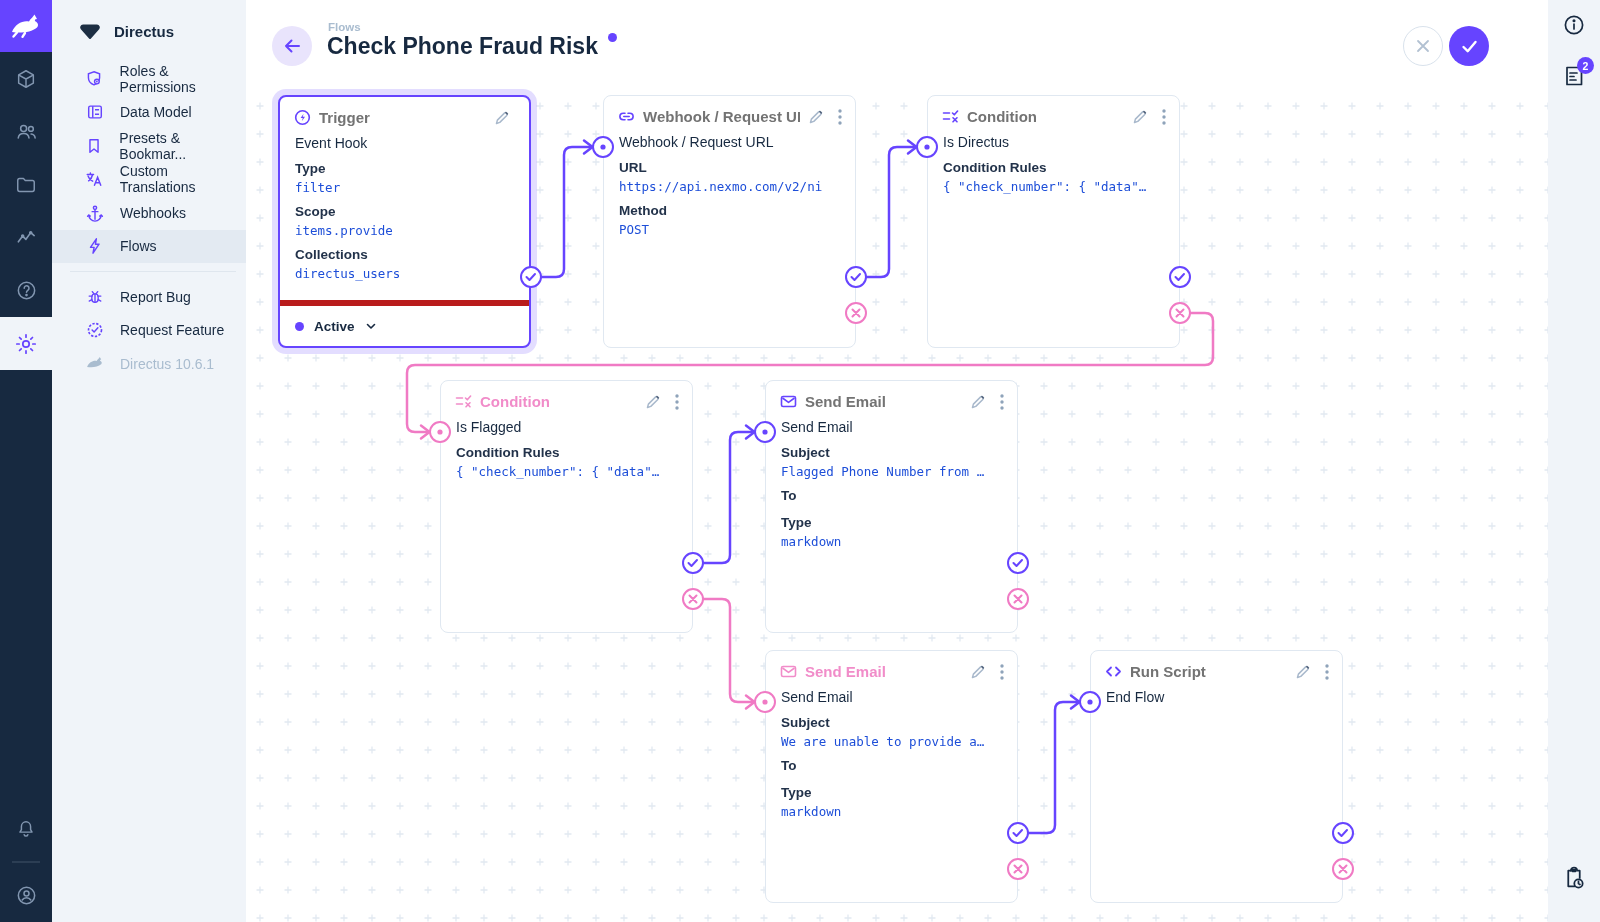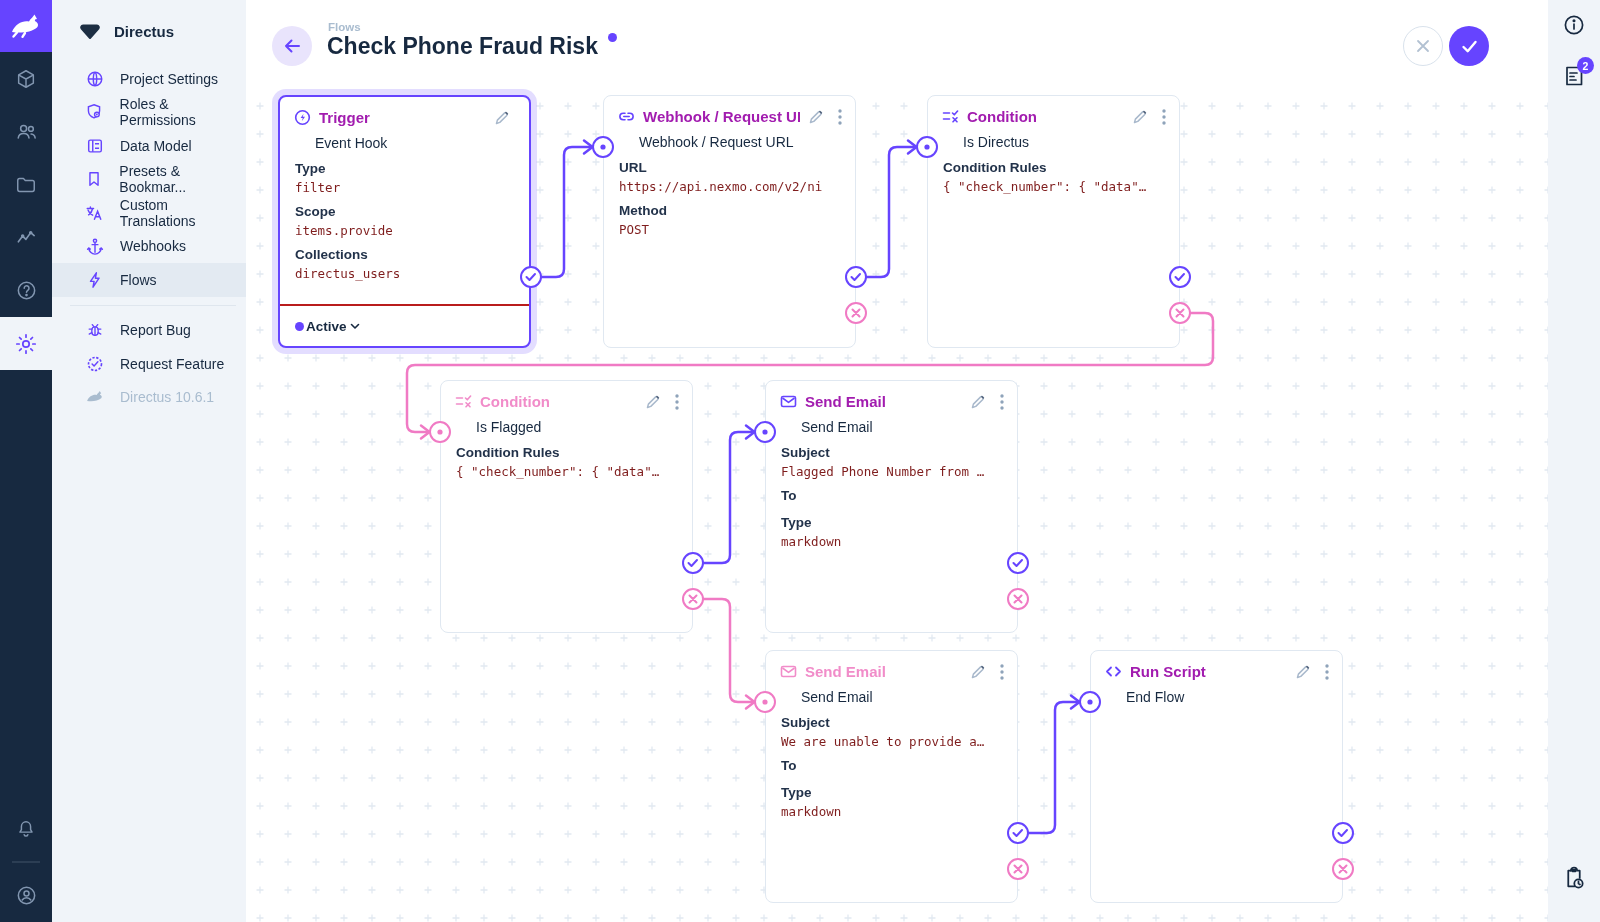--- a/index.html
+++ b/index.html
@@ -40,32 +40,32 @@
   .savebtn{left:1449px;background:#6644ff;color:#fff;}
   
   .grid{position:absolute;left:246px;top:92px;z-index:0;}
   .lines{position:absolute;left:0;top:0;z-index:3;pointer-events:none;}
   
   .panel{position:absolute;width:253px;height:253px;background:#fff;border:1.5px solid #e0e8f1;
          border-radius:8px;z-index:2;box-sizing:border-box;cursor:pointer;}
   .panel.selected{border:2px solid #6644ff;box-shadow:0 0 0 6px rgba(102,68,255,.18);}
   .p-head{display:flex;align-items:center;padding:12px 13px 0 14px;gap:8px;}
   .p-hicon{color:#6644ff;display:flex;}
-  .p-title{font-size:15px;font-weight:700;color:#a21caf;flex:1;white-space:nowrap;overflow:hidden;}
+  .p-title{font-size:15px;font-weight:700;color:#737373;flex:1;white-space:nowrap;overflow:hidden;}
   .panel.pink .p-title,.panel.pink .p-hicon{color:#f18cc9;}
   .p-edit{color:#a9b9cc;cursor:pointer;display:flex;margin-right:6px;}
   .p-menu{color:#8fa3ba;cursor:pointer;display:flex;}
   .p-body{padding:7px 14px 0 15px;}
-  .p-name{font-size:14px;color:#172940;line-height:21px;white-space:nowrap;overflow:hidden;margin-left:20px;}
+  .p-name{font-size:14px;color:#172940;line-height:21px;white-space:nowrap;overflow:hidden;}
   .f-label{font-size:13.5px;font-weight:700;color:#22324a;line-height:20px;margin-top:5px;}
-  .f-value{font-family:"DejaVu Sans Mono",monospace;font-size:12.5px;color:#7f1d1d;line-height:18px;
+  .f-value{font-family:"DejaVu Sans Mono",monospace;font-size:12.5px;color:#1d4ed8;line-height:18px;
            white-space:nowrap;overflow:hidden;}
   .f-value:empty{height:2px;}
-  .p-foot{position:absolute;left:0;right:0;bottom:0;height:40px;border-top:2px solid #b91c1c;display:flex;
-          align-items:center;padding:0 15px;gap:2px;font-size:13.5px;font-weight:600;color:#172940;cursor:pointer;}
+  .p-foot{position:absolute;left:0;right:0;bottom:0;height:40px;border-top:6px solid #b91c1c;display:flex;
+          align-items:center;padding:0 15px;gap:10px;font-size:13.5px;font-weight:600;color:#172940;cursor:pointer;}
   .statusdot{width:9px;height:9px;border-radius:50%;background:#6644ff;}
 </style>
 </head>
 <body>
 
 <div class="stage">
 
   <svg class="grid" width="1302" height="830">
     <defs>
       <pattern id="plus" width="28" height="28" patternUnits="userSpaceOnUse">
@@ -497,29 +497,20 @@
     <div class="project">
       <svg width="22" height="18" viewBox="0 0 22 18">
         <path d="M11 16L2.6 6.6C1.6 5.4 2.4 3.6 4 3.6h14c1.6 0 2.4 1.8 1.4 3z" fill="#1d2e43" stroke="#1d2e43" stroke-width="2" stroke-linejoin="round"></path>
       </svg>
       <span>Directus</span>
     </div>
     <div class="navitems">
       <div class="item">
         <span class="nico">
           <svg width="18" height="18" viewBox="0 0 20 20" fill="none" stroke="currentColor" stroke-width="1.6">
-              <circle cx="10" cy="10" r="7.5"></circle>
-              <path d="M10 2.5c2.5 2 2.5 13 0 15M10 2.5c-2.5 2-2.5 13 0 15M2.8 10h14.4"></path>
-            </svg>
-        </span>
-        <span>Project Settings</span>
-      </div>
-      <div class="item">
-        <span class="nico">
-          <svg width="18" height="18" viewBox="0 0 20 20" fill="none" stroke="currentColor" stroke-width="1.6">
               <path d="M10 2l6.2 2.2v4.3c0 4-2.6 6.6-6.2 8-3.6-1.4-6.2-4-6.2-8V4.2z"></path>
               <circle cx="13.2" cy="12.8" r="2.6" fill="#f0f4f9"></circle>
               <circle cx="13.2" cy="12.8" r="1" fill="currentColor" stroke="none"></circle>
             </svg>
         </span>
         <span>Roles &amp; Permissions</span>
       </div>
       <div class="item">
         <span class="nico">
           <svg width="18" height="18" viewBox="0 0 20 20" fill="none" stroke="currentColor" stroke-width="1.6">

